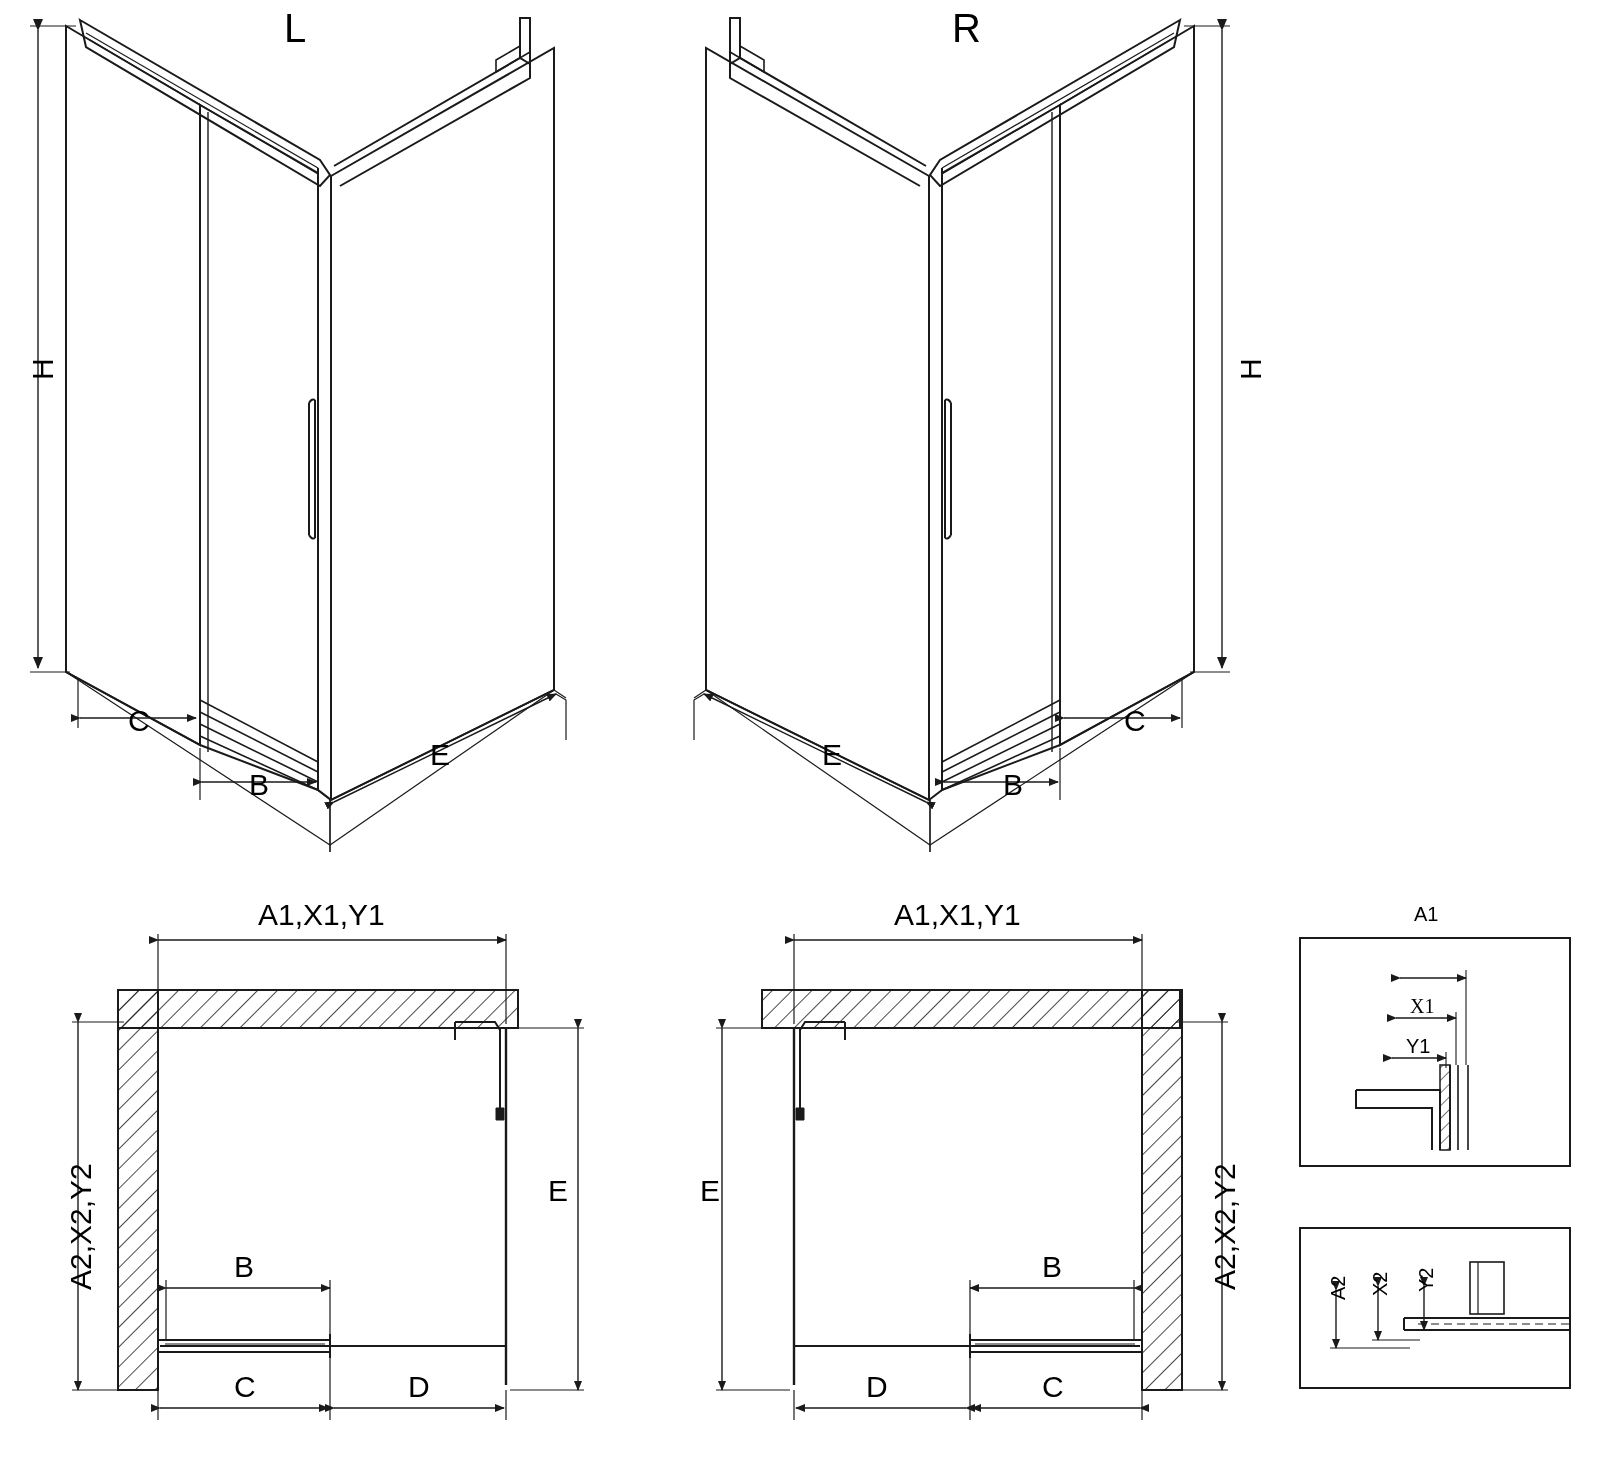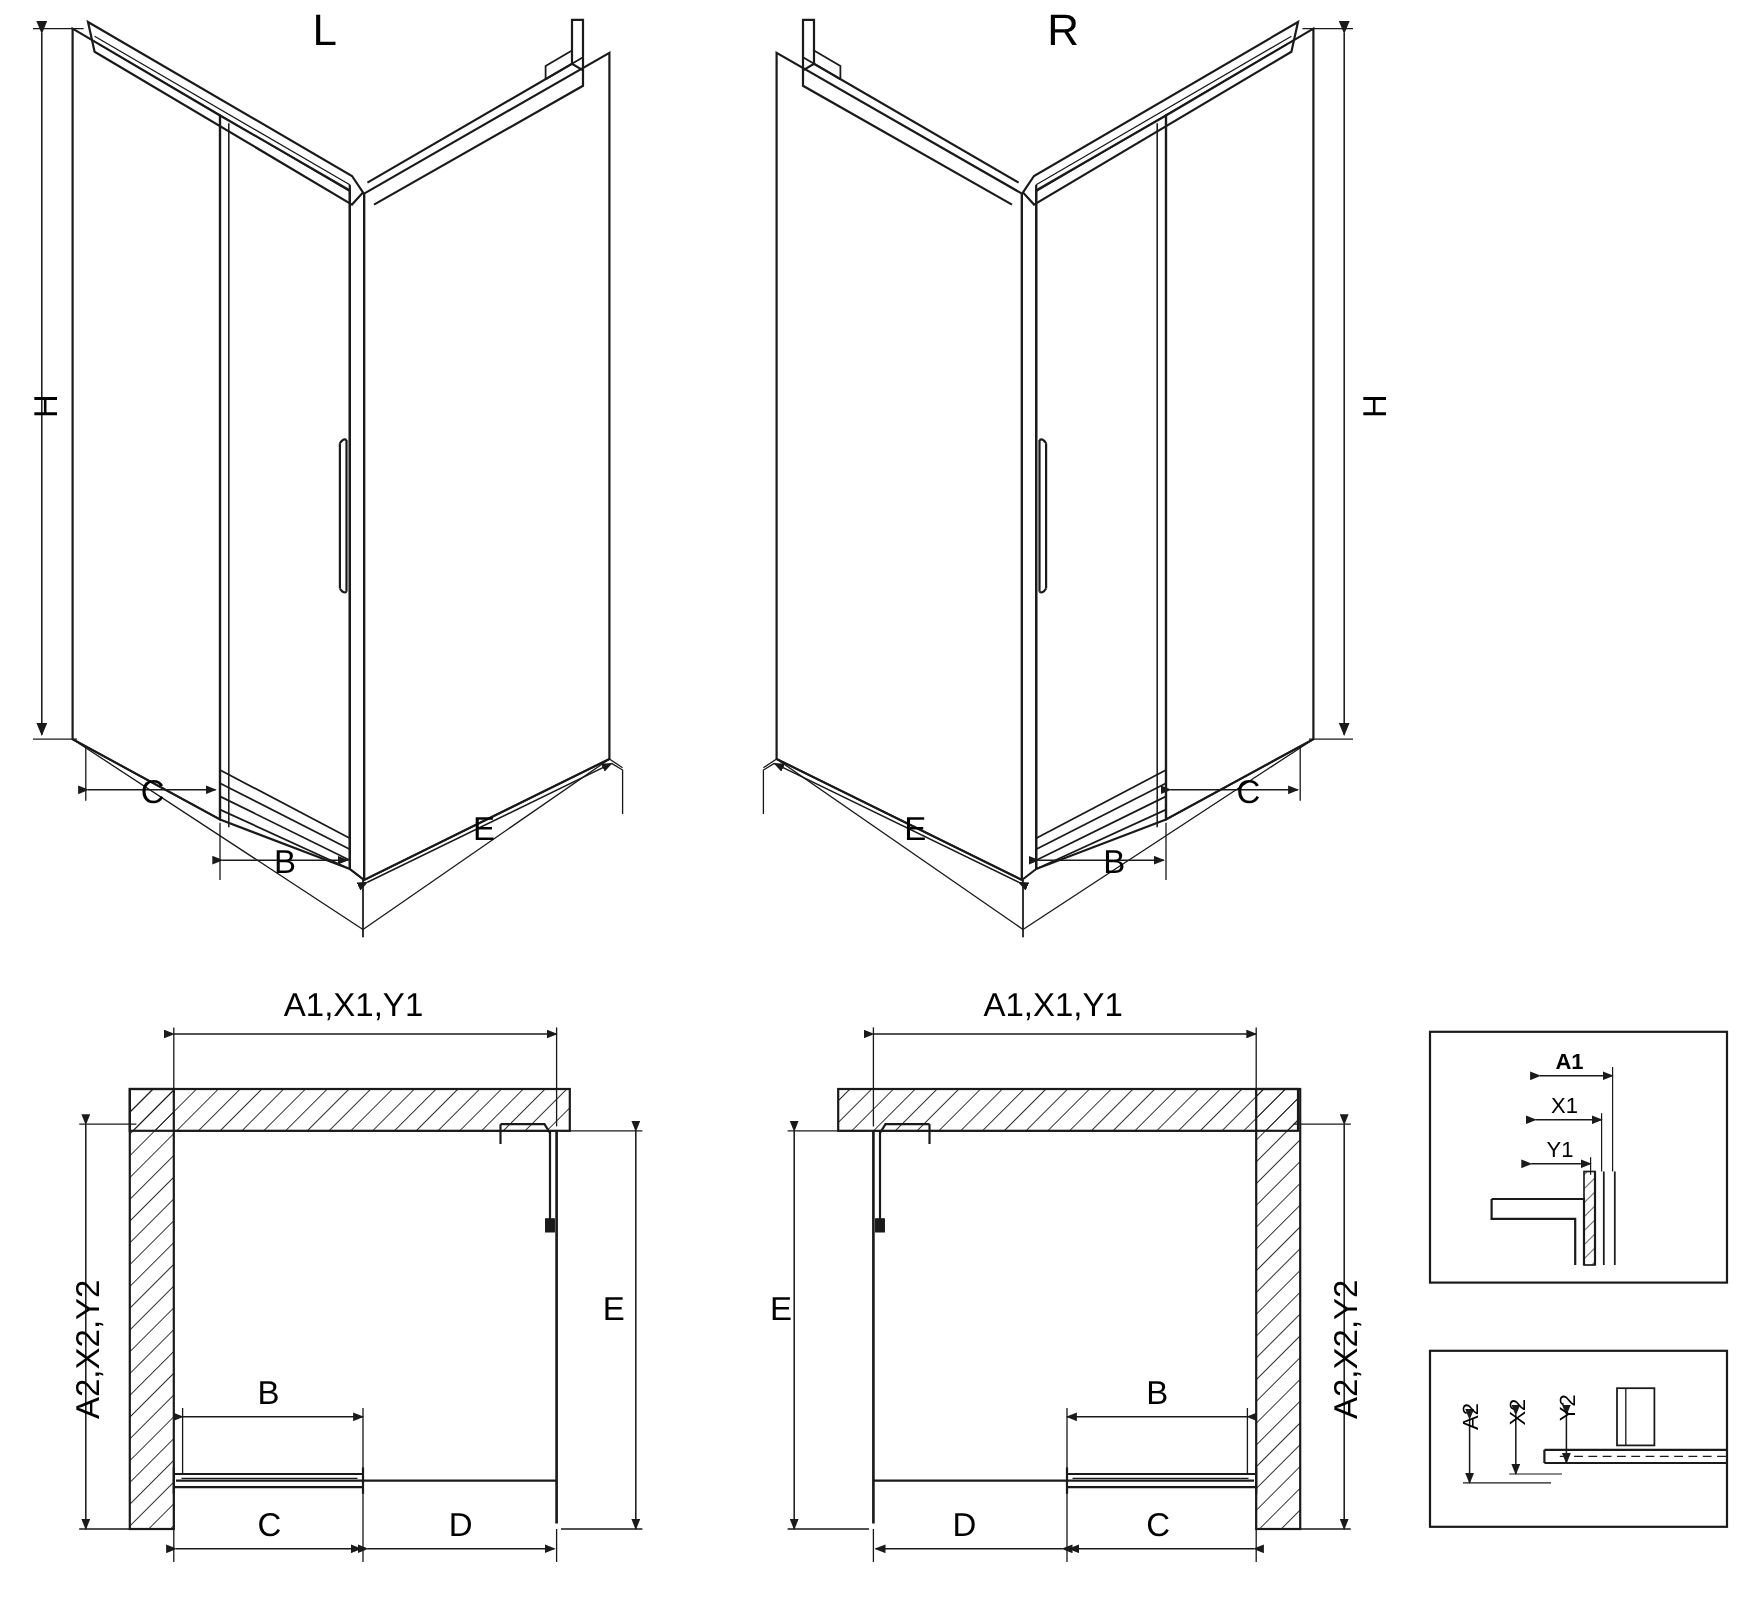--- a/index.html
+++ b/index.html
@@ -280,21 +280,21 @@
   <div class="lbl lbl-lg" style="left:234px; top:1372px;">C</div>
   <div class="lbl lbl-lg" style="left:408px; top:1372px;">D</div>
 
   <div class="lbl lbl-lg" style="left:894px; top:900px;">A1,X1,Y1</div>
   <div class="lbl lbl-lg rot90" style="left:1210px; top:1290px;">A2,X2,Y2</div>
   <div class="lbl lbl-lg" style="left:700px; top:1176px;">E</div>
   <div class="lbl lbl-lg" style="left:1042px; top:1252px;">B</div>
   <div class="lbl lbl-lg" style="left:1042px; top:1372px;">C</div>
   <div class="lbl lbl-lg" style="left:866px; top:1372px;">D</div>
 
-  <div class="lbl lbl-sm" style="left:1414px; top:956px;font-weight:bold;">A1</div>
-  <div class="lbl lbl-sm" style="left:1410px; top:996px;">X1</div>
+  <div class="lbl lbl-sm" style="left:1414px; top:904px;">A1</div>
+  <div class="lbl lbl-sm" style="left:1410px; top:996px;font-family:Liberation Serif, serif;">X1</div>
   <div class="lbl lbl-sm" style="left:1406px; top:1036px;text-align:right;">Y1</div>
 
   <div class="lbl lbl-sm rot90" style="left:1328px; top:1300px;">A2</div>
   <div class="lbl lbl-sm rot90" style="left:1370px; top:1296px;">X2</div>
   <div class="lbl lbl-sm rot90" style="left:1416px; top:1292px;">Y2</div>
 
 </div>
 
 </body></html>

